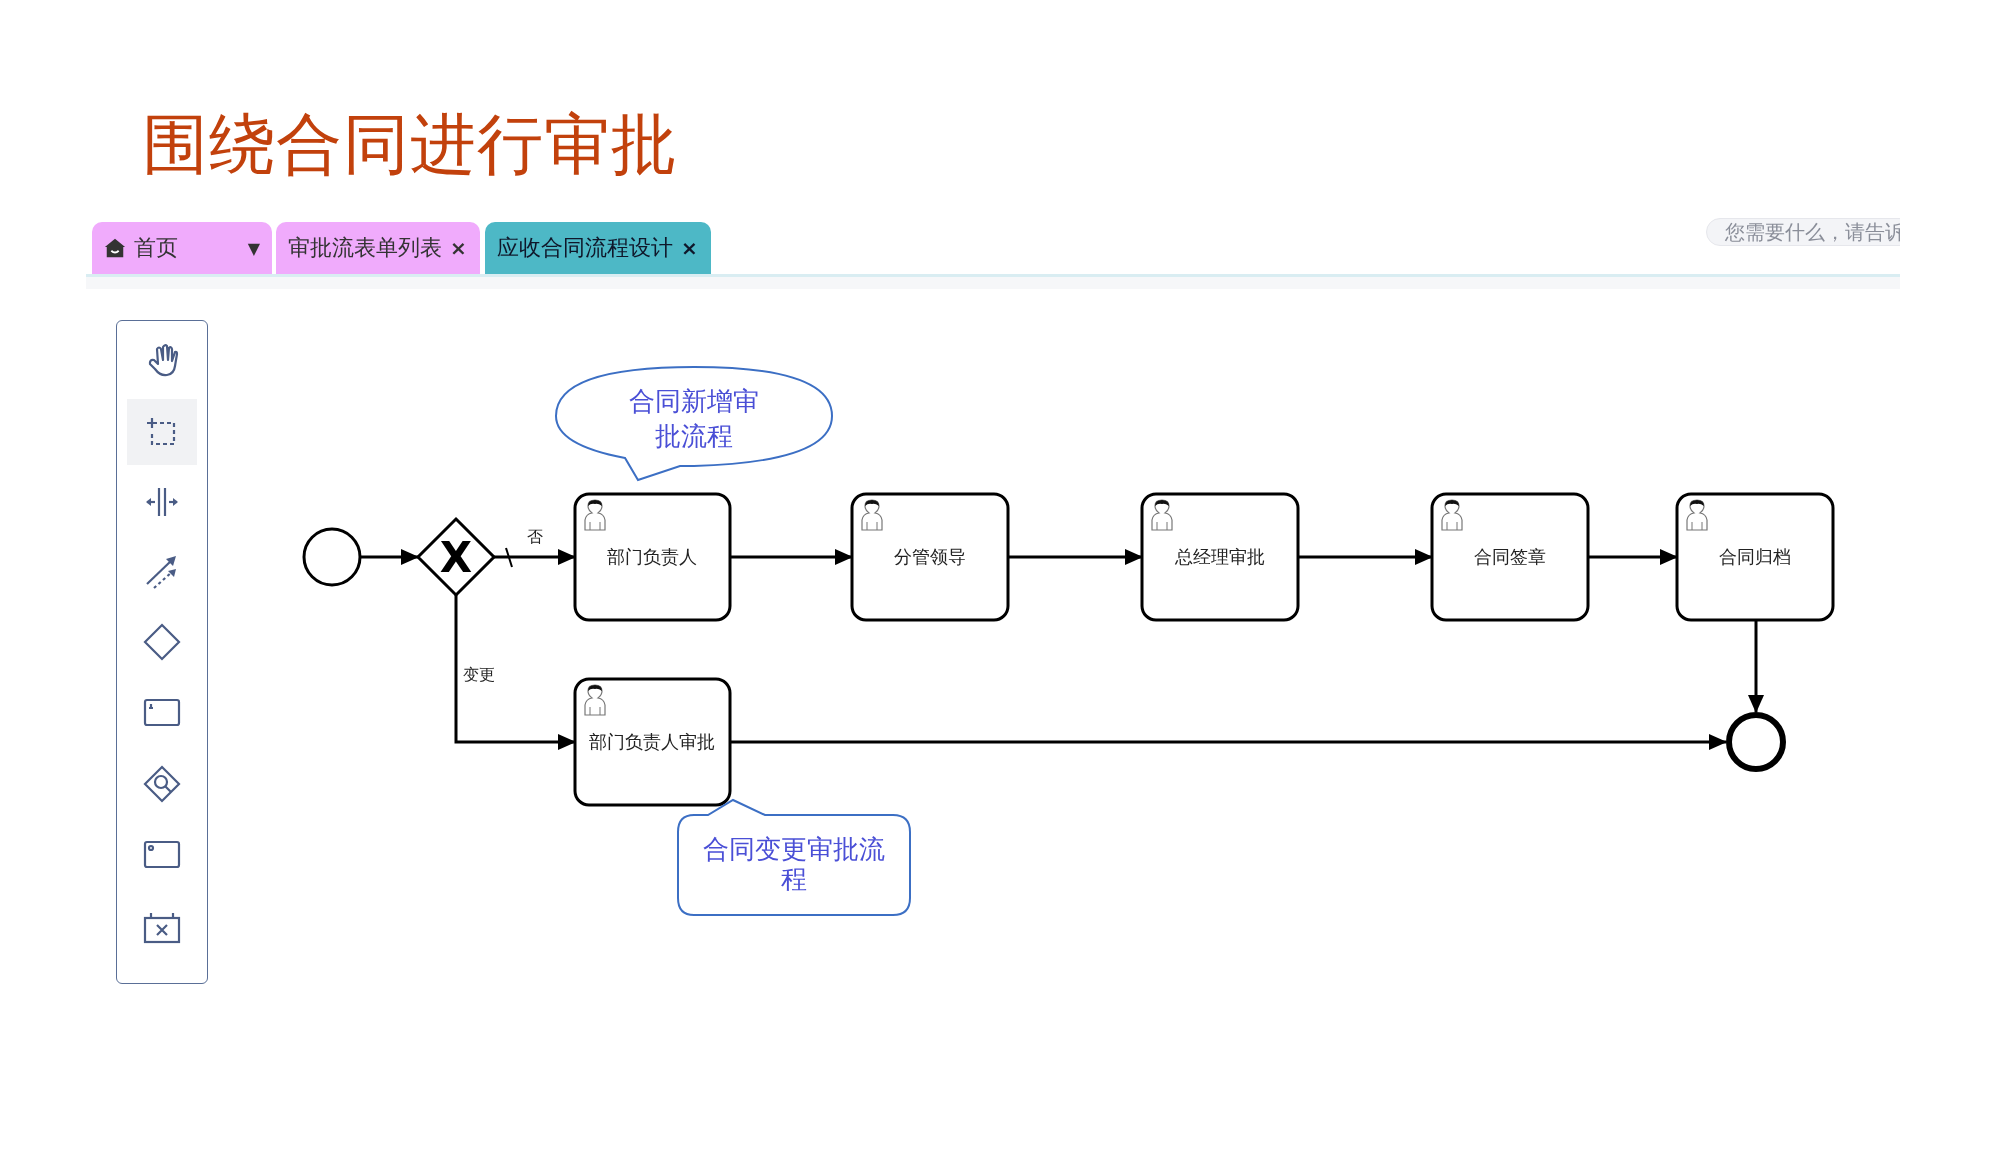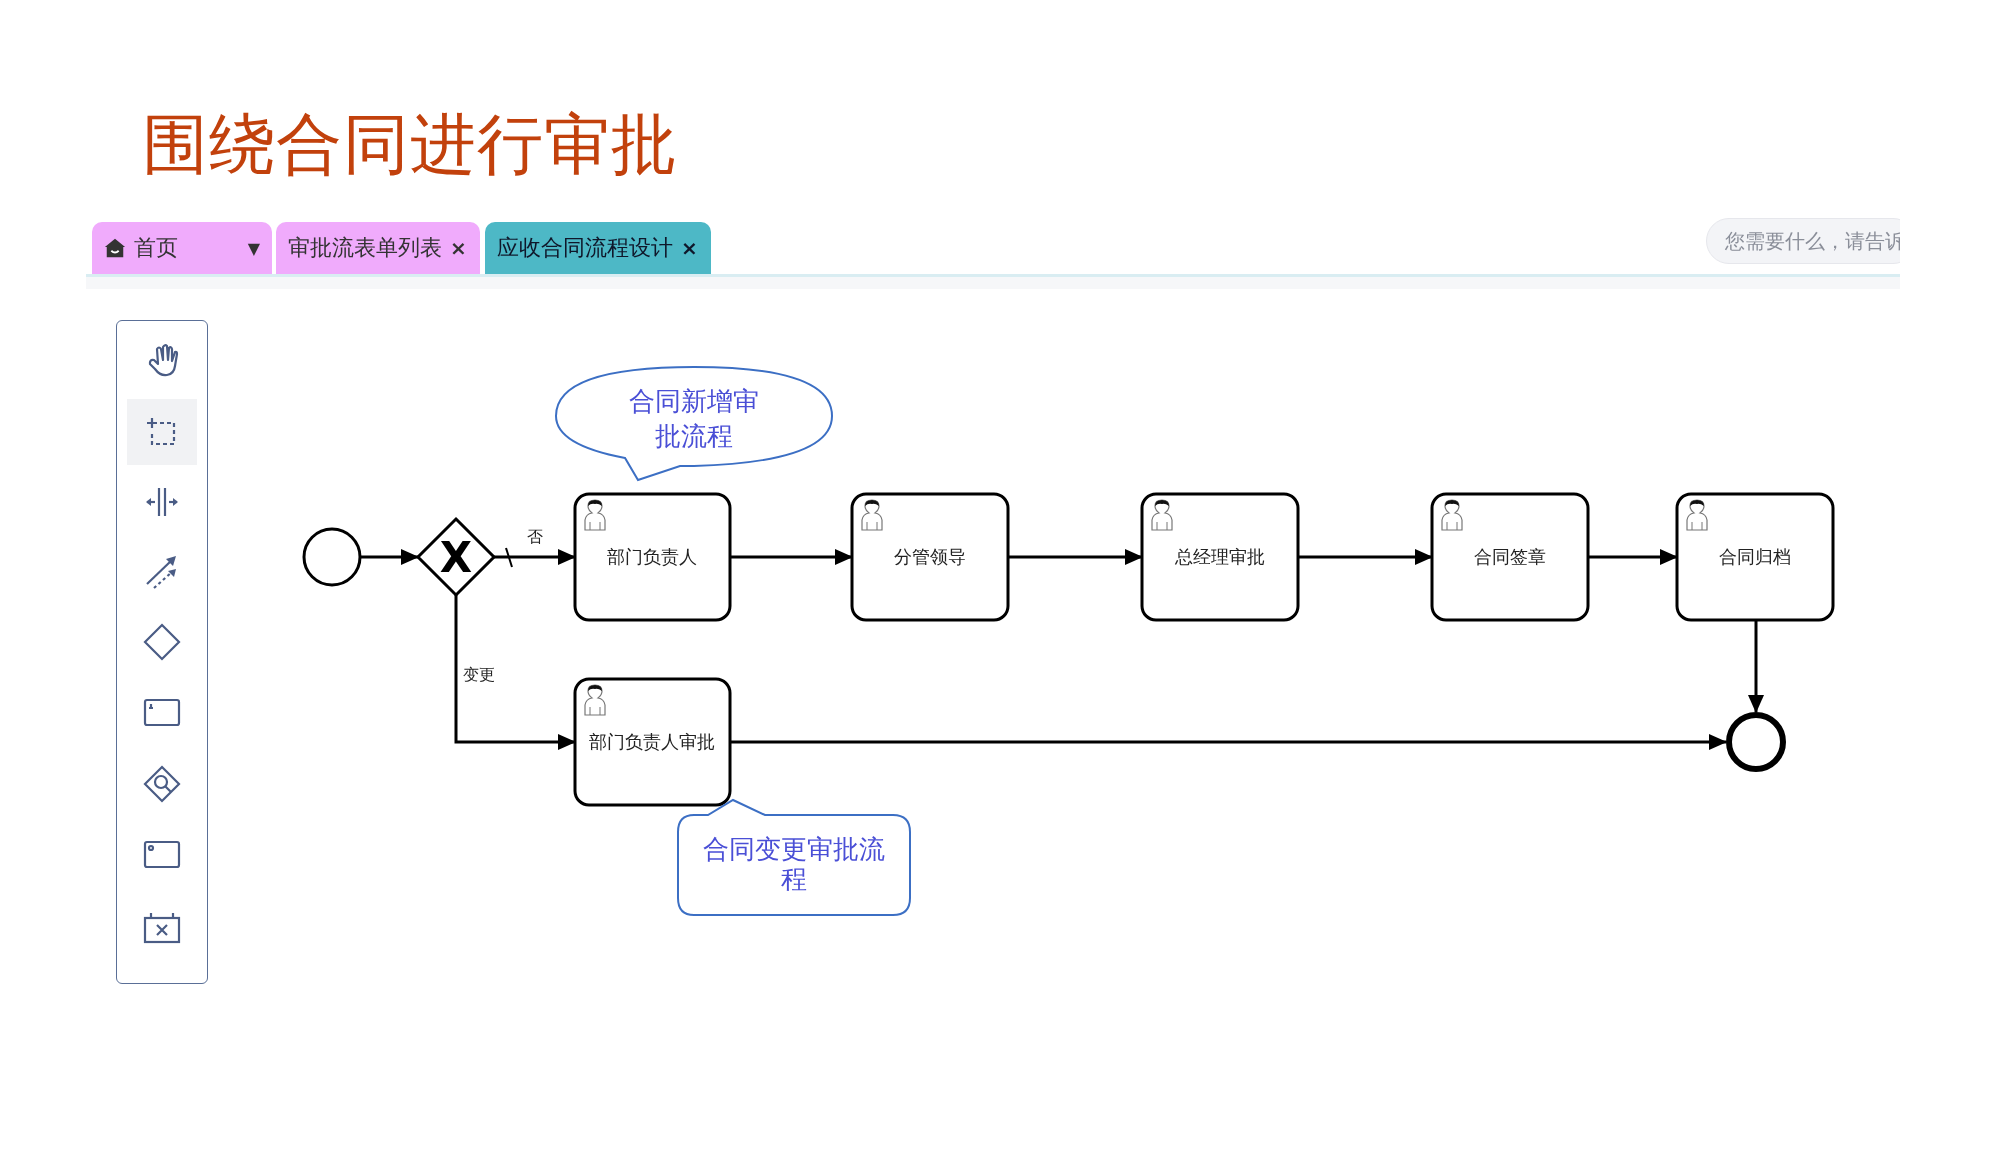--- a/index.html
+++ b/index.html
@@ -7,21 +7,21 @@
   .slide-title { position:absolute; left:142px; top:100px; font-size:66px; color:#c2410c; letter-spacing:1px; font-family:"DejaVu Sans",sans-serif; }
   .tabbar-line { position:absolute; left:86px; top:274px; width:1814px; height:3px; background:#d9edf2; }
   .tabbar-under { position:absolute; left:86px; top:277px; width:1814px; height:12px; background:#f6f7f9; }
   .tab { position:absolute; top:222px; height:52px; border-radius:10px 10px 0 0; background:#f0abfc; display:flex; align-items:center; font-size:22px; color:#333; padding:0 12px; box-sizing:border-box; font-family:"DejaVu Sans",sans-serif; }
   .tab.home { left:92px; width:180px; }
   .tab.list { left:276px; width:204px; }
   .tab.active { left:485px; width:226px; background:#4db8c6; color:#0f172a; }
   .tab .close { font-weight:bold; margin-left:8px; font-size:20px; }
   .tab .dropdown { margin-left:auto; font-size:16px; color:#333; }
   .home-icon { width:22px; height:22px; margin-right:8px; }
-  .assistant { position:absolute; left:1706px; top:218px; width:210px; height:46px; border-radius:23px; background:#f3f4f7; border:1px solid #e6e7ec; color:#8a8e99; font-size:20px; display:flex; align-items:center; padding-left:18px; box-sizing:border-box; overflow:hidden; white-space:nowrap; font-family:"DejaVu Sans",sans-serif; }
+  .assistant { position:absolute; left:1706px; top:218px; width:210px; height:28px; border-radius:23px; background:#f3f4f7; border:1px solid #e6e7ec; color:#8a8e99; font-size:20px; display:flex; align-items:center; padding-left:18px; box-sizing:border-box; overflow:hidden; white-space:nowrap; font-family:"DejaVu Sans",sans-serif; }
   .assistant-clip { position:absolute; left:1900px; top:200px; width:100px; height:100px; background:#fff; }
   .palette { position:absolute; left:116px; top:320px; width:92px; height:664px; border:1.5px solid #5a6f97; border-radius:6px; box-sizing:border-box; background:#fff; }
   .tool { position:absolute; left:10px; width:70px; height:66px; display:flex; align-items:center; justify-content:center; }
   .tool.selected { background:#f1f2f4; }
   .tool svg { width:44px; height:44px; }
   .canvas { position:absolute; left:0; top:0; width:2000px; height:1165px; }
   .task-label { font-size:18px; fill:#222; font-family:"DejaVu Sans",sans-serif; }
   .flow-label { font-size:16px; fill:#222; font-family:"DejaVu Sans",sans-serif; }
   .callout-text { font-size:26px; fill:#4a4fd6; font-family:"DejaVu Sans",sans-serif; }
 </style>

